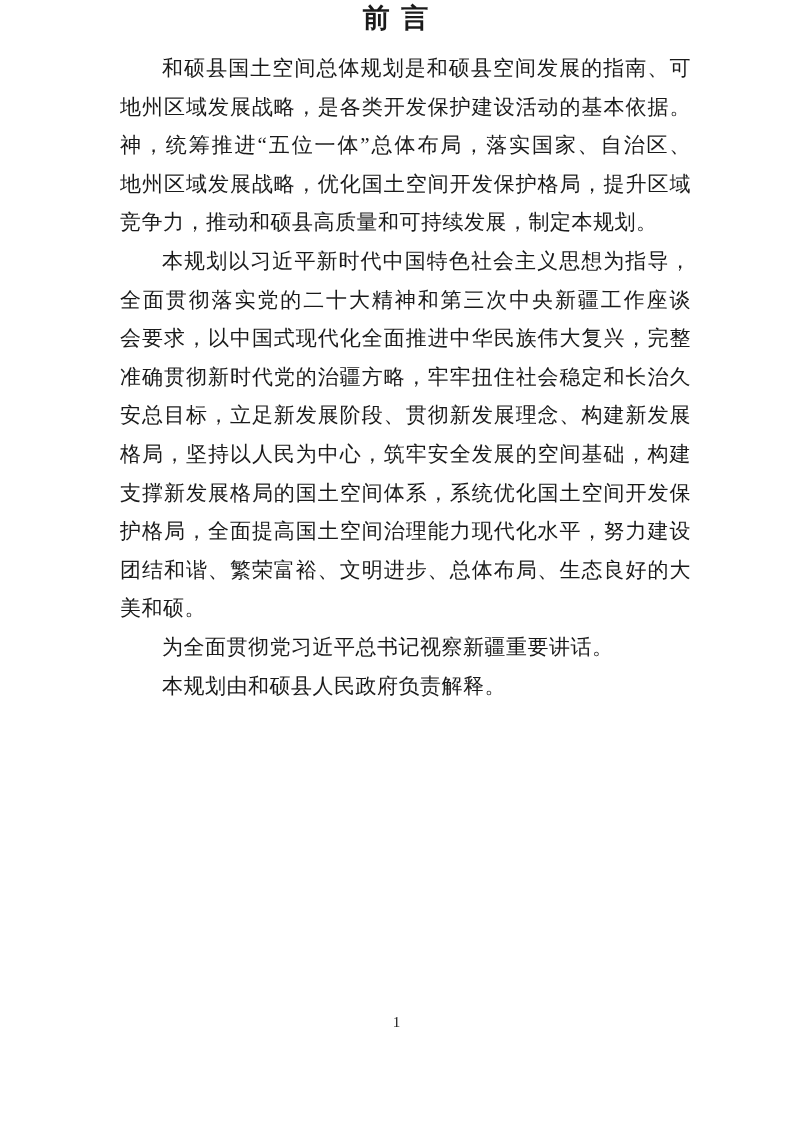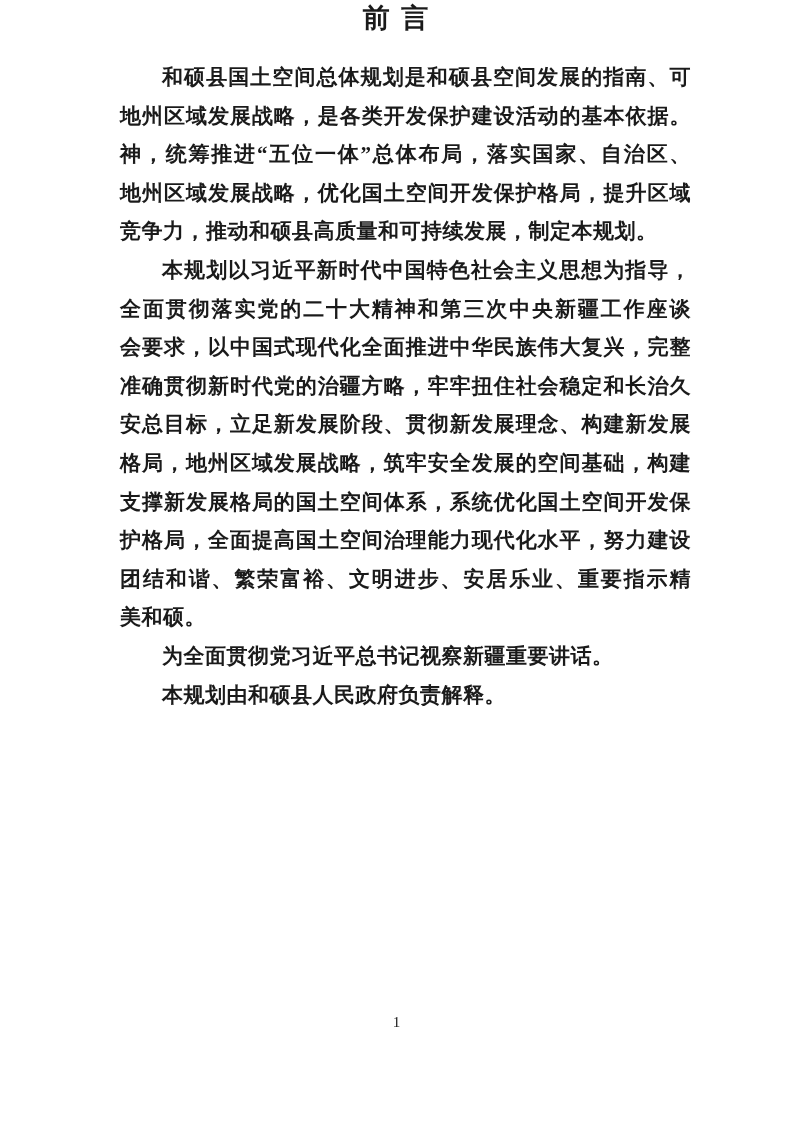--- a/index.html
+++ b/index.html
@@ -18,26 +18,25 @@
   .doc-title {
     margin: 0;
     text-align: center;
     font-family: "Liberation Sans", sans-serif;
     font-weight: 700;
     font-size: 27px;
     line-height: 36px;
     letter-spacing: 2px;
   }
   .doc-body {
-    margin: 22px 102px 0 120px;
+    margin: 13px 102px 0 120px;
     font-family: "Liberation Serif", serif;
     font-size: 21px;
     line-height: 38.6px;
     letter-spacing: 0.5px;
-    font-weight: bold;
   }
   .para { margin: 0; }
   .line {
     text-align: justify;
   }
   
   .line.fill {
     text-align-last: justify;
     text-justify: inter-character;
   }
@@ -69,24 +68,24 @@
         <div class="line fill">神，统筹推进“五位一体”总体布局，落实国家、自治区、</div>
         <div class="line fill">地州区域发展战略，优化国土空间开发保护格局，提升区域</div>
         <div class="line">竞争力，推动和硕县高质量和可持续发展，制定本规划。</div>
       </div>
       <div class="para">
         <div class="line indent fill">本规划以习近平新时代中国特色社会主义思想为指导，</div>
         <div class="line fill">全面贯彻落实党的二十大精神和第三次中央新疆工作座谈</div>
         <div class="line fill">会要求，以中国式现代化全面推进中华民族伟大复兴，完整</div>
         <div class="line fill">准确贯彻新时代党的治疆方略，牢牢扭住社会稳定和长治久</div>
         <div class="line fill">安总目标，立足新发展阶段、贯彻新发展理念、构建新发展</div>
-        <div class="line fill">格局，地州区域发展战略，筑牢安全发展的空间基础，构建</div>
+        <div class="line fill">格局，坚持以人民为中心，筑牢安全发展的空间基础，构建</div>
         <div class="line fill">支撑新发展格局的国土空间体系，系统优化国土空间开发保</div>
         <div class="line fill">护格局，全面提高国土空间治理能力现代化水平，努力建设</div>
-        <div class="line fill">团结和谐、繁荣富裕、文明进步、安居乐业、重要指示精</div>
+        <div class="line fill">团结和谐、繁荣富裕、文明进步、总体布局、生态良好的大</div>
         <div class="line">美和硕。</div>
       </div>
       <div class="para">
         <div class="line indent">为全面贯彻党习近平总书记视察新疆重要讲话。</div>
       </div>
       <div class="para">
         <div class="line indent">本规划由和硕县人民政府负责解释。</div>
       </div>
     </main>
 

